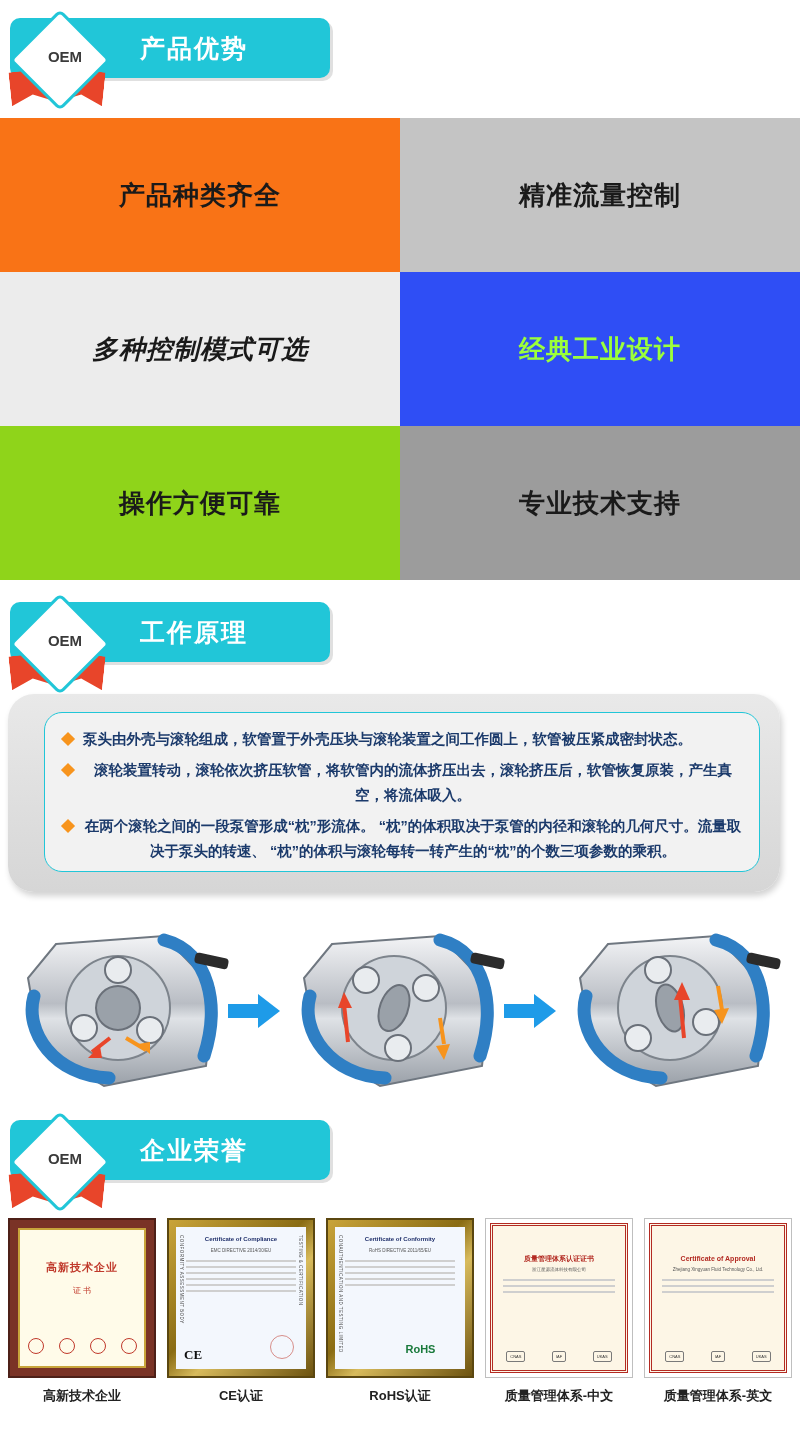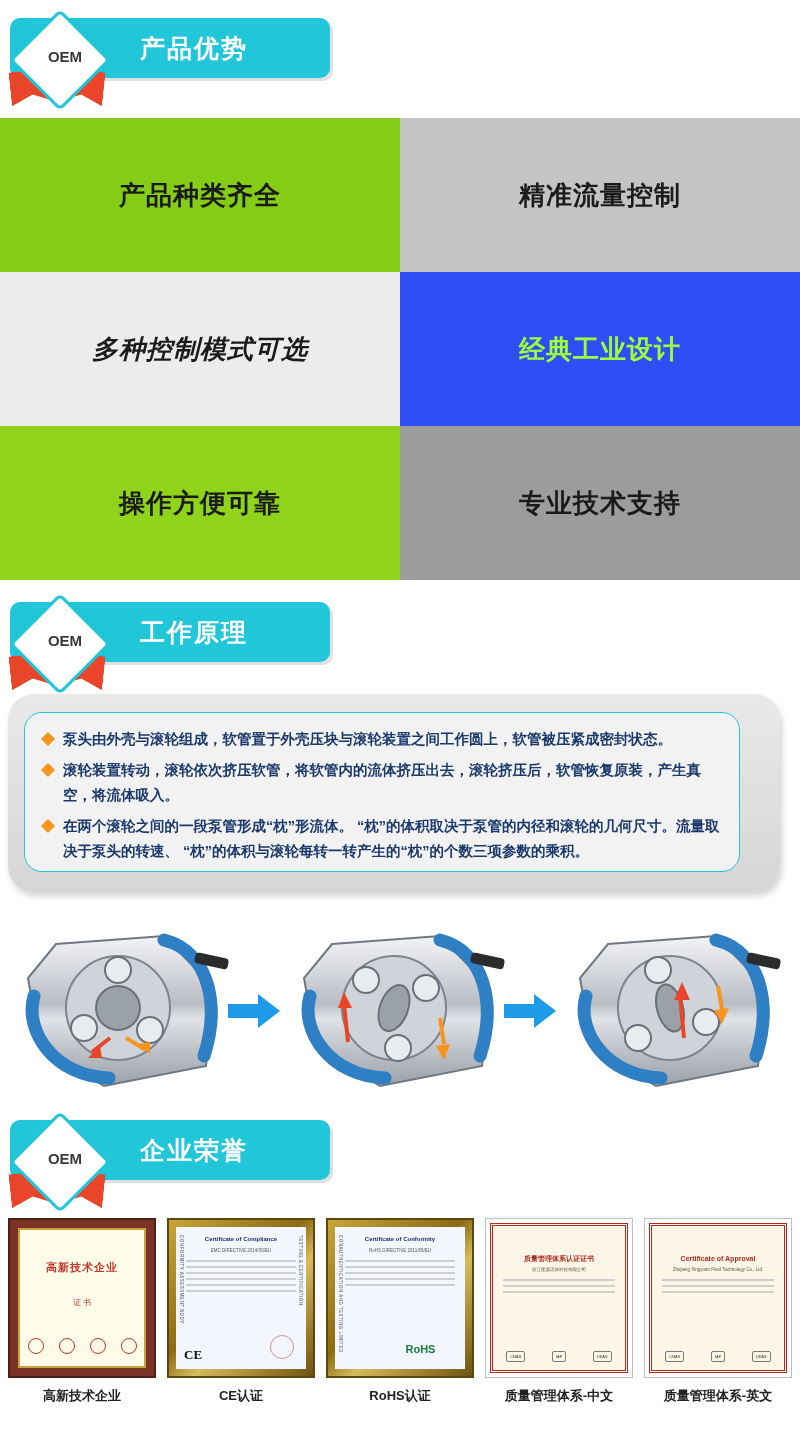--- a/index.html
+++ b/index.html
@@ -104,27 +104,28 @@
   .principle-outer{
     position:absolute;
     left:8px;top:8px;
     width:772px;height:198px;
     background:linear-gradient(180deg,#e9e9e9,#d6d6d6);
     border-radius:26px;
     box-shadow:2px 4px 6px rgba(0,0,0,0.18);
   }
   .principle-inner{
     position:absolute;
-    left:24px;top:26px;
+    left:44px;top:26px;
     width:716px;height:160px;
     background:#f2f2f2;
     border:1px solid #21c6d8;
     border-radius:18px;
     padding:14px 16px 4px 16px;
     box-sizing:border-box;
+    text-align:center;
   }
   .p-line{
     display:flex;
     align-items:flex-start;
     margin-bottom:6px;
   }
   .p-diamond{
     flex:0 0 auto;
     width:10px;height:10px;
     background:#f7941d;
@@ -269,21 +270,21 @@
     font-size:11px;
     font-weight:bold;
     text-align:center;
     margin-top:30px;
     letter-spacing:1px;
   }
   .gov-sub{
     color:#c0392b;
     font-size:8px;
     text-align:center;
-    margin-top:22px;
+    margin-top:10px;
   }
   .gov-row{
     position:absolute;
     bottom:12px;left:0;right:0;
     display:flex;
     justify-content:space-around;
   }
   .gov-row span{
     width:14px;height:14px;
     border:1px solid #c0392b;
@@ -339,21 +340,21 @@
     <div class="banner-title">产品优势</div>
     <div class="ribbon">
       <div class="tail-l"></div>
       <div class="tail-r"></div>
       <div class="diamond"></div>
       <div class="oem">OEM</div>
     </div>
   </div>
 
   <div class="adv-grid" style="margin-top:38px;">
-    <div class="adv-cell" style="background:#84cc16;color:#1a1a1a;">产品种类齐全</div>
+    <div class="adv-cell" style="background:#f97316;color:#1a1a1a;">产品种类齐全</div>
     <div class="adv-cell" style="background:#c4c4c4;color:#1a1a1a;">精准流量控制</div>
     <div class="adv-cell" style="background:#ececec;color:#1a1a1a;font-style:italic;">多种控制模式可选</div>
     <div class="adv-cell" style="background:#2f4ef5;color:#9cff3a;">经典工业设计</div>
     <div class="adv-cell" style="background:#8fd41a;color:#1a1a1a;">操作方便可靠</div>
     <div class="adv-cell" style="background:#9c9c9c;color:#1a1a1a;">专业技术支持</div>
   </div>
 
   <div class="banner" style="margin-top:22px;">
     <div class="banner-bar"></div>
     <div class="banner-title">工作原理</div>

